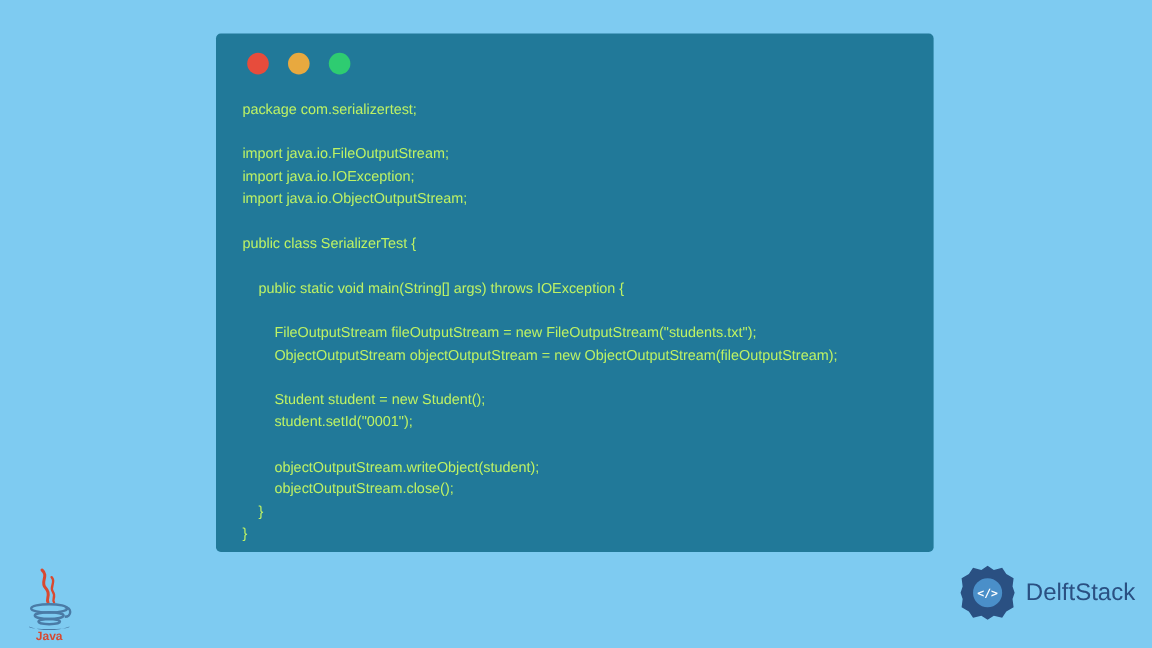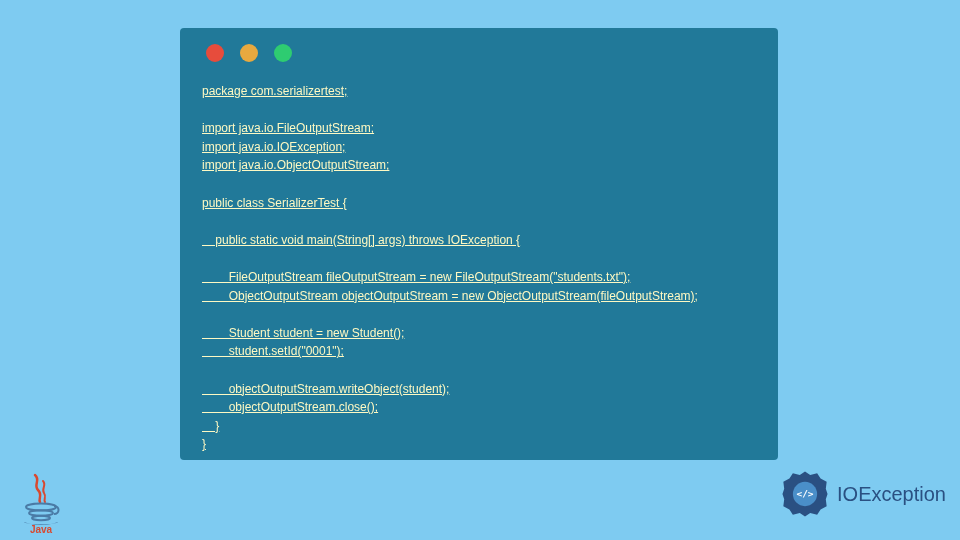--- a/index.html
+++ b/index.html
@@ -32,23 +32,22 @@
       height: 18px;
       border-radius: 50%;
     }
     .light.red { background: #e74c3c; }
     .light.yellow { background: #e8a93f; }
     .light.green { background: #2ecc71; }
     .code-block {
       font-family: Arial, sans-serif;
       font-size: 12px;
       line-height: 1.55;
-      color: #fef9c3;
+      color: #bef264;
       white-space: pre;
-      text-decoration: underline;
     }
     .java-logo {
       position: absolute;
       left: 16px;
       bottom: 10px;
       width: 50px;
       height: 58px;
       text-align: right;
     }
     .delft-logo {
@@ -115,14 +114,14 @@
 </div>
 
 <div class="delft-logo">
   <svg class="delft-gear" viewBox="0 0 60 60">
     <g transform="translate(30,30)">
       <path d="M 0,-26 L 6,-22 L 14,-24 L 18,-18 L 25,-14 L 24,-6 L 26,0 L 24,6 L 25,14 L 18,18 L 14,24 L 6,22 L 0,26 L -6,22 L -14,24 L -18,18 L -25,14 L -24,6 L -26,0 L -24,-6 L -25,-14 L -18,-18 L -14,-24 L -6,-22 Z" fill="#2a5082"></path>
       <circle cx="0" cy="0" r="14" fill="#4a8fc9"></circle>
       <text x="0" y="4" text-anchor="middle" font-family="monospace" font-size="11" fill="#ffffff" font-weight="bold">&lt;/&gt;</text>
     </g>
   </svg>
-  <span class="delft-text">IOException</span>
+  <span class="delft-text">DelftStack</span>
 </div>
 
 </body></html>

